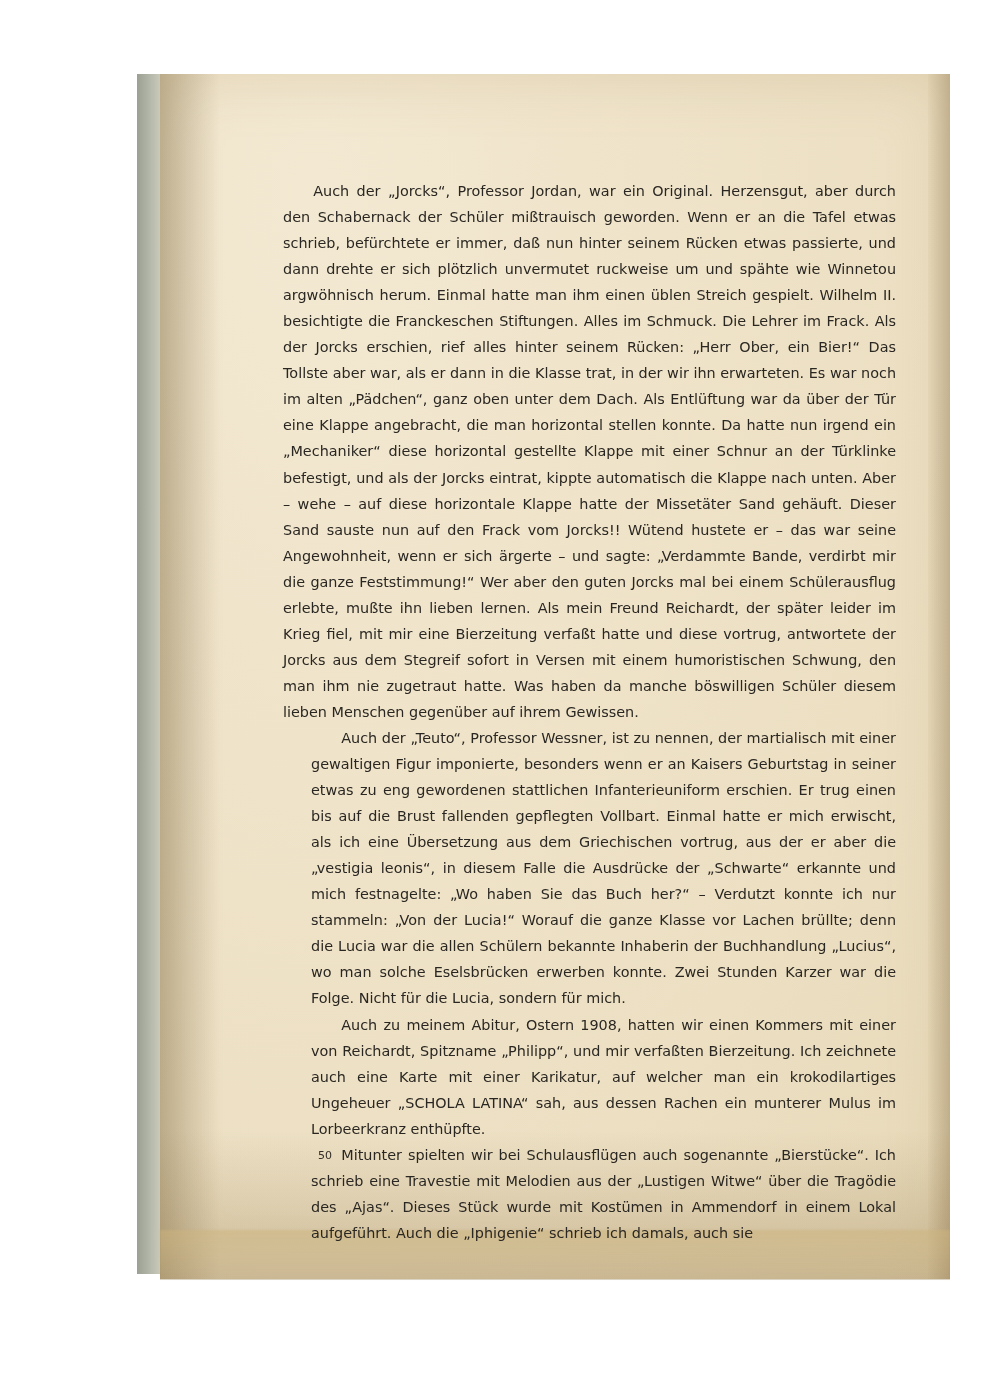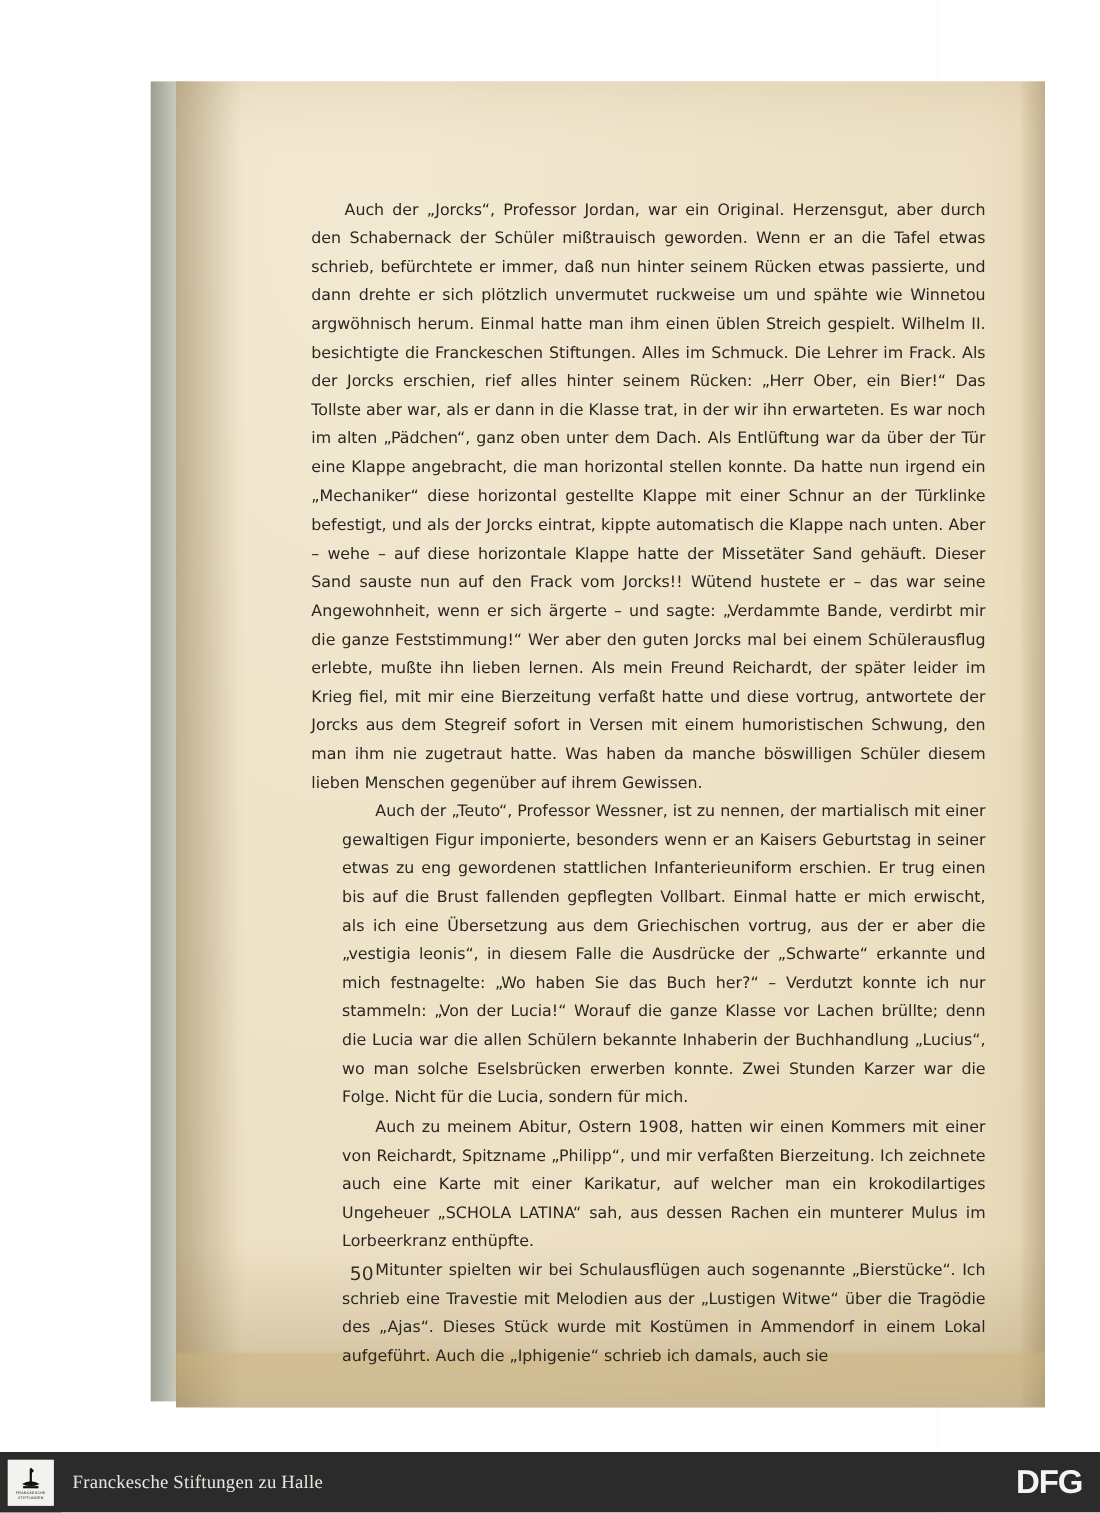--- a/index.html
+++ b/index.html
@@ -101,21 +101,21 @@
     text-indent: 2.1em;
     text-align: justify;
   }
   .text-col p.t2 { text-indent: 2.1em; margin-left: 28px; }
 
   .folio {
     position: absolute;
     left: 318px;
     top: 1149px;
     font-family: "DejaVu Sans", sans-serif;
-    font-size: 17px;
+    font-size: 11px;
     color: #332f28;
   }
 
   
   .footer-bar {
     position: absolute;
     left: 0; top: 1320px;
     width: 1000px; height: 55px;
     background: #2b2b2b;
     display: flex;
@@ -191,33 +191,14 @@
 
   <div class="text-col">
     <p>Auch der „Jorcks“, Professor Jordan, war ein Original. Herzensgut, aber durch den Schabernack der Schüler mißtrauisch geworden. Wenn er an die Tafel etwas schrieb, befürchtete er immer, daß nun hinter seinem Rücken etwas passierte, und dann drehte er sich plötzlich unvermutet ruckweise um und spähte wie Winnetou argwöhnisch herum. Einmal hatte man ihm einen üblen Streich gespielt. Wilhelm II. besichtigte die Franckeschen Stiftungen. Alles im Schmuck. Die Lehrer im Frack. Als der Jorcks erschien, rief alles hinter seinem Rücken: „Herr Ober, ein Bier!“ Das Tollste aber war, als er dann in die Klasse trat, in der wir ihn erwarteten. Es war noch im alten „Pädchen“, ganz oben unter dem Dach. Als Entlüftung war da über der Tür eine Klappe angebracht, die man horizontal stellen konnte. Da hatte nun irgend ein „Mechaniker“ diese horizontal gestellte Klappe mit einer Schnur an der Türklinke befestigt, und als der Jorcks eintrat, kippte automatisch die Klappe nach unten. Aber – wehe – auf diese horizontale Klappe hatte der Missetäter Sand gehäuft. Dieser Sand sauste nun auf den Frack vom Jorcks!! Wütend hustete er – das war seine Angewohnheit, wenn er sich ärgerte – und sagte: „Verdammte Bande, verdirbt mir die ganze Feststimmung!“ Wer aber den guten Jorcks mal bei einem Schülerausflug erlebte, mußte ihn lieben lernen. Als mein Freund Reichardt, der später leider im Krieg fiel, mit mir eine Bierzeitung verfaßt hatte und diese vortrug, antwortete der Jorcks aus dem Stegreif sofort in Versen mit einem humoristischen Schwung, den man ihm nie zugetraut hatte. Was haben da manche böswilligen Schüler diesem lieben Menschen gegenüber auf ihrem Gewissen.</p>
     <p class="t2">Auch der „Teuto“, Professor Wessner, ist zu nennen, der martialisch mit einer gewaltigen Figur imponierte, besonders wenn er an Kaisers Geburtstag in seiner etwas zu eng gewordenen stattlichen Infanterieuniform erschien. Er trug einen bis auf die Brust fallenden gepflegten Vollbart. Einmal hatte er mich erwischt, als ich eine Übersetzung aus dem Griechischen vortrug, aus der er aber die „vestigia leonis“, in diesem Falle die Ausdrücke der „Schwarte“ erkannte und mich festnagelte: „Wo haben Sie das Buch her?“ – Verdutzt konnte ich nur stammeln: „Von der Lucia!“ Worauf die ganze Klasse vor Lachen brüllte; denn die Lucia war die allen Schülern bekannte Inhaberin der Buchhandlung „Lucius“, wo man solche Eselsbrücken erwerben konnte. Zwei Stunden Karzer war die Folge. Nicht für die Lucia, sondern für mich.</p>
     <p class="t2">Auch zu meinem Abitur, Ostern 1908, hatten wir einen Kommers mit einer von Reichardt, Spitzname „Philipp“, und mir verfaßten Bierzeitung. Ich zeichnete auch eine Karte mit einer Karikatur, auf welcher man ein krokodilartiges Ungeheuer „SCHOLA LATINA“ sah, aus dessen Rachen ein munterer Mulus im Lorbeerkranz enthüpfte.</p>
     <p class="t2">Mitunter spielten wir bei Schulausflügen auch sogenannte „Bierstücke“. Ich schrieb eine Travestie mit Melodien aus der „Lustigen Witwe“ über die Tragödie des „Ajas“. Dieses Stück wurde mit Kostümen in Ammendorf in einem Lokal aufgeführt. Auch die „Iphigenie“ schrieb ich damals, auch sie</p>
   </div>
 
   <div class="folio">50</div>
 
-  <div class="footer-bar">
-    <div class="footer-logo">
-      <div class="footer-logo-inner">
-        <div class="fl-mark">
-          <svg width="20" height="22" viewBox="0 0 20 22" aria-hidden="true">
-            <rect x="9" y="2" width="2" height="14" fill="#111"></rect>
-            <path d="M10 1 L13 4 L10 7 Z" fill="#111"></path>
-            <path d="M2 16 q8 -5 16 0 q-8 4 -16 0 Z" fill="#111"></path>
-            <rect x="3" y="18" width="14" height="2" fill="#111"></rect>
-          </svg>
-        </div>
-        <div class="fl-caption">FRANCKESCHE<br>STIFTUNGEN</div>
-      </div>
-    </div>
-    <div class="footer-text">Franckesche Stiftungen zu Halle</div>
-    <div class="footer-right">
-      <div class="dfg">DFG</div>
-    </div>
-  </div>
 
 </div>
 
 </body></html>

